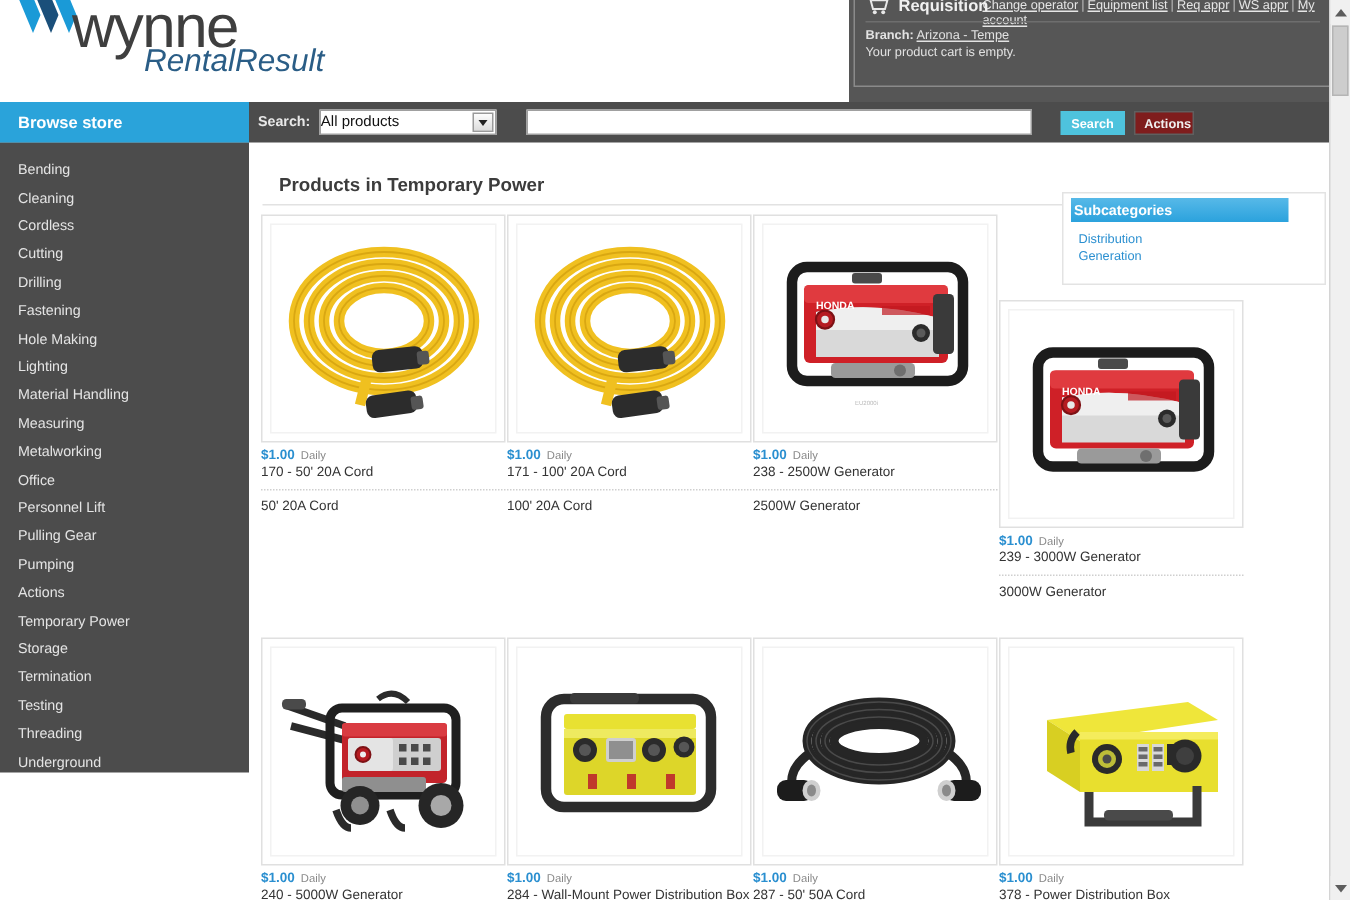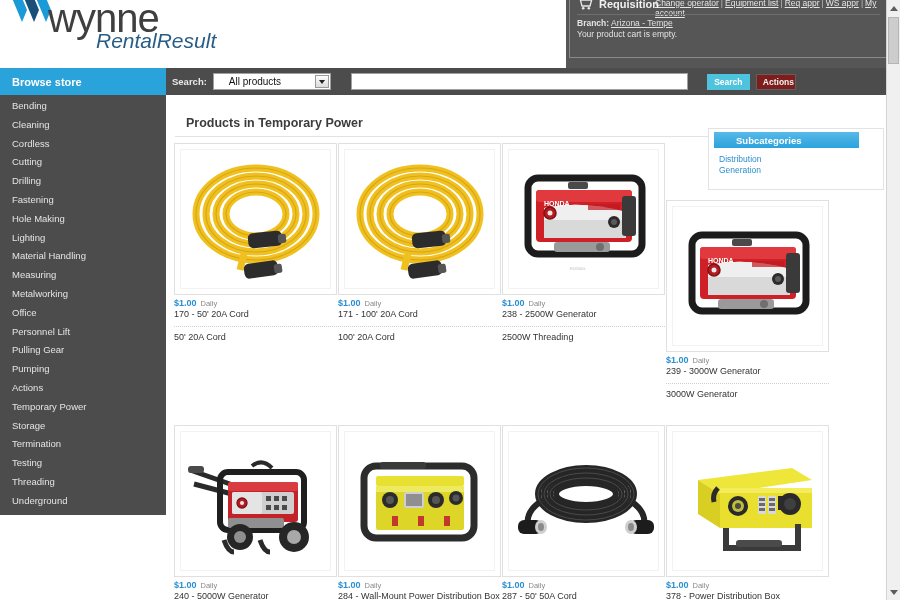--- a/index.html
+++ b/index.html
@@ -80,21 +80,21 @@
   }
   .search-area {
     position:absolute; left:172px; top:68px; height:27px; z-index:5;
     display:flex; align-items:center; gap:6px;
   }
   .search-lbl { font-size:9.5px; color:#e8e8e8; font-weight:bold; }
   .sel-box {
     width:118px; height:17px; background:#fff; border:1px solid #a0a0a0;
     position:relative; display:flex; align-items:center;
   }
-  .sel-text { font-size:10px; color:#111; padding-left:15px; }
+  .sel-text { font-size:10px; color:#111; padding-left:0; }
   .sel-arrow {
     position:absolute; right:1px; top:1px; width:14px; height:13px;
     background:linear-gradient(#fdfdfd,#dcdcdc); border:1px solid #9a9a9a;
     display:flex; align-items:center; justify-content:center;
   }
   .sel-arrow i {
     width:0; height:0; border-left:3px solid transparent;
     border-right:3px solid transparent; border-top:4px solid #222;
     display:block;
   }
@@ -113,21 +113,21 @@
     color:#f0f0f0; font-size:8.5px; font-weight:bold; margin-left:0;
     cursor:pointer; font-family:"Liberation Sans", sans-serif;
   }
 
   
   .sidebar {
     position:absolute; left:0; top:95px; width:166px; height:420px;
     background:#4c4c4c; z-index:3; padding-top:5px;
   }
   .side-item {
-    height:18.8px; display:flex; align-items:flex-start;
+    height:18.8px; display:flex; align-items:flex-end;
     padding-left:12px; font-size:9.5px; color:#e4e4e4; cursor:pointer;
   }
 
   
   .content {
     position:absolute; left:166px; top:95px; width:720px; height:505px;
     background:#fff; z-index:2; overflow:hidden;
   }
   .page-title {
     position:absolute; left:9px; top:21px;
@@ -140,21 +140,21 @@
 
   
   .subcat {
     position:absolute; left:542px; top:33px; width:176px; height:62px;
     border:1px solid #e3e3e3; background:#fff;
   }
   .subcat-hd {
     position:absolute; left:5px; top:3px; width:145px; height:16px;
     background:linear-gradient(#57b9e8,#2ba2dd);
     color:#fff; font-size:9.5px; font-weight:bold;
-    display:flex; align-items:center; padding-left:22px;
+    display:flex; align-items:center; padding-left:2px;
   }
   .subcat-link {
     position:absolute; left:10px; font-size:8.5px; color:#2a8fd0;
     text-decoration:none; cursor:pointer;
   }
 
   
   .card { position:absolute; width:163px; }
   .card-img {
     width:163px; height:152px; border:1px solid #e0e0e0;
@@ -433,21 +433,21 @@
             <text x="60" y="120" font-family="Liberation Sans, sans-serif" font-size="4" fill="#bbb">EU2000i</text>
           </svg>
         </div>
       </div>
       <div class="price-row">
         <span class="price">$1.00</span>
         <span class="per">Daily</span>
       </div>
       <div class="pname">238 - 2500W Generator</div>
       <div class="pdivider"></div>
-      <div class="pdesc">2500W Threading</div>
+      <div class="pdesc">2500W Generator</div>
     </div>
 
     <div class="card" style="left:500px; top:105px;">
       <div class="card-img">
         <div class="inner">
           <svg width="148" height="138" viewBox="0 0 148 138">
             <rect x="18" y="28" width="114" height="76" rx="10" fill="none" stroke="#1c1c1c" stroke-width="7"></rect>
             <rect x="26" y="40" width="96" height="52" rx="4" fill="#cf2027"></rect>
             <rect x="26" y="40" width="96" height="12" rx="3" fill="#e03a3f"></rect>
             <path d="M34 58 Q72 50 116 62 L116 88 L34 88 Z" fill="#d9d9d9"></path>

